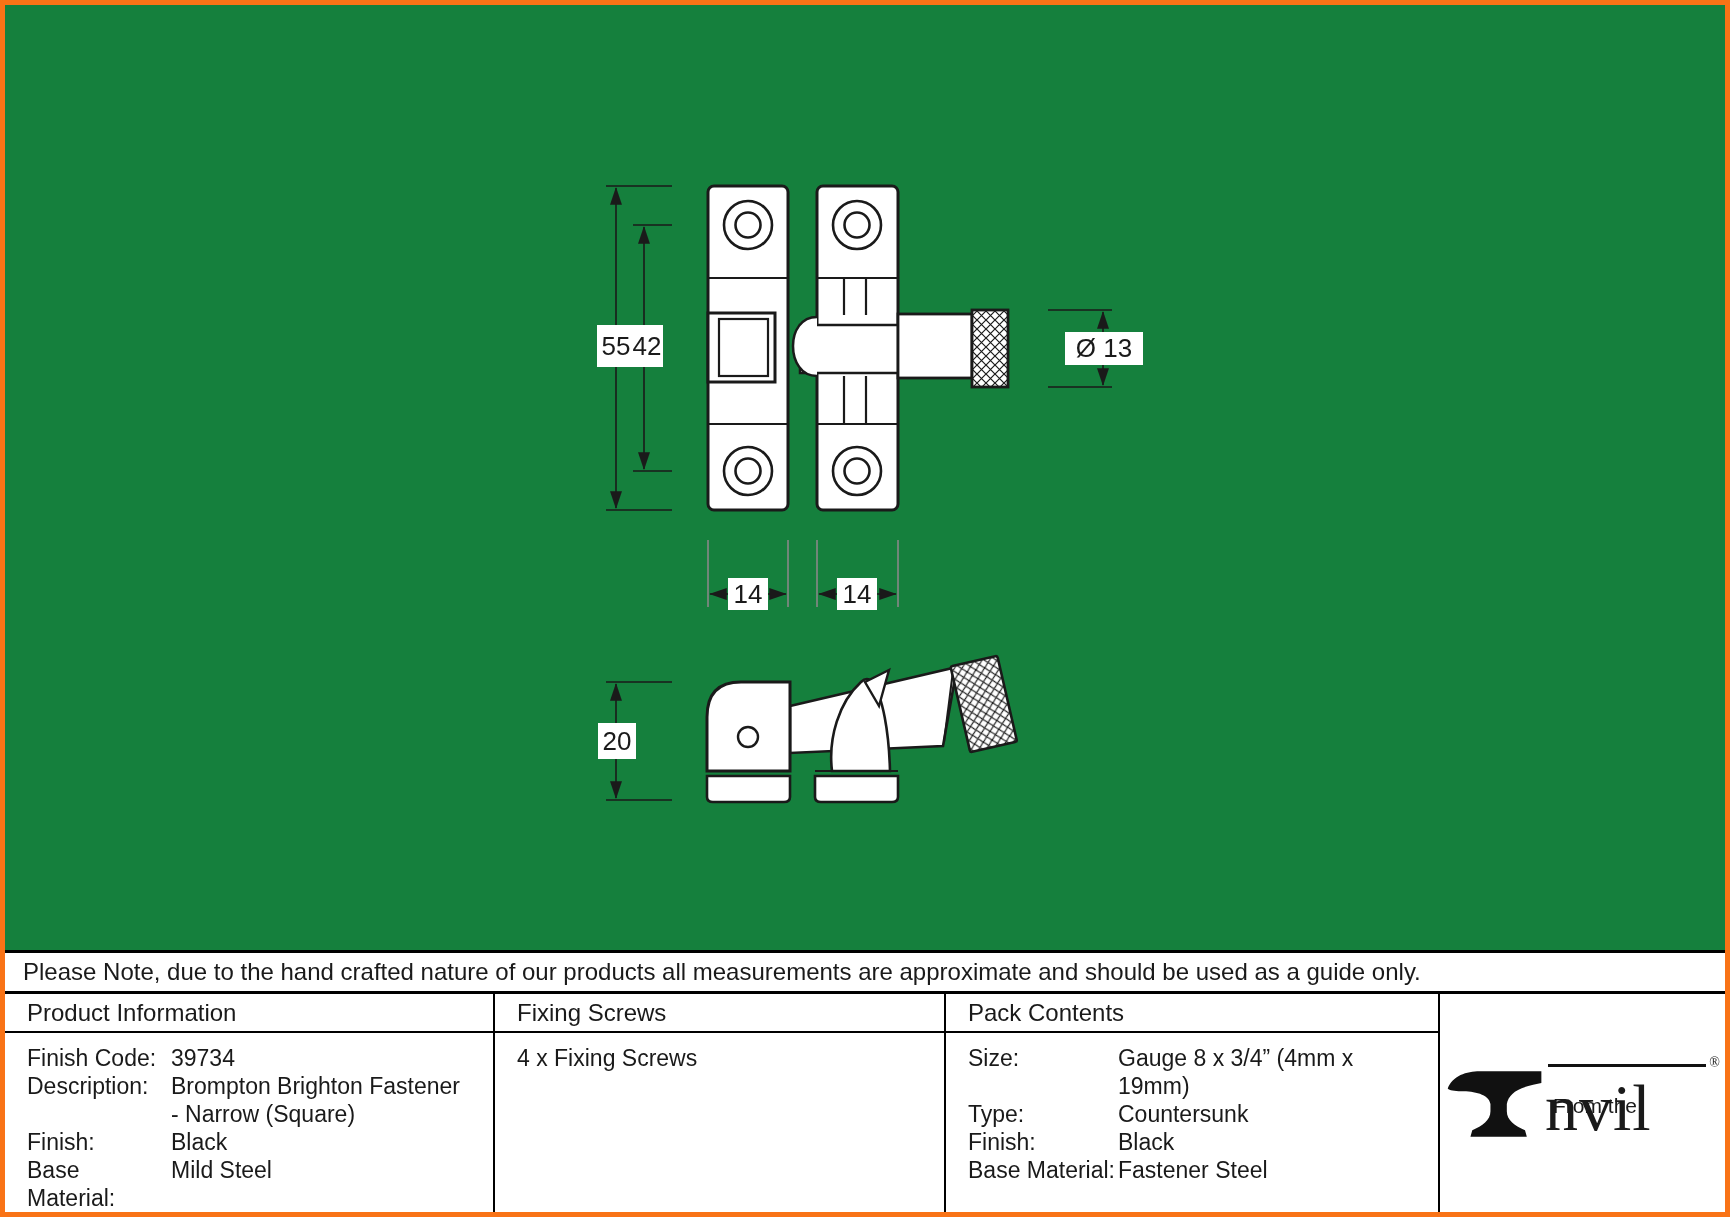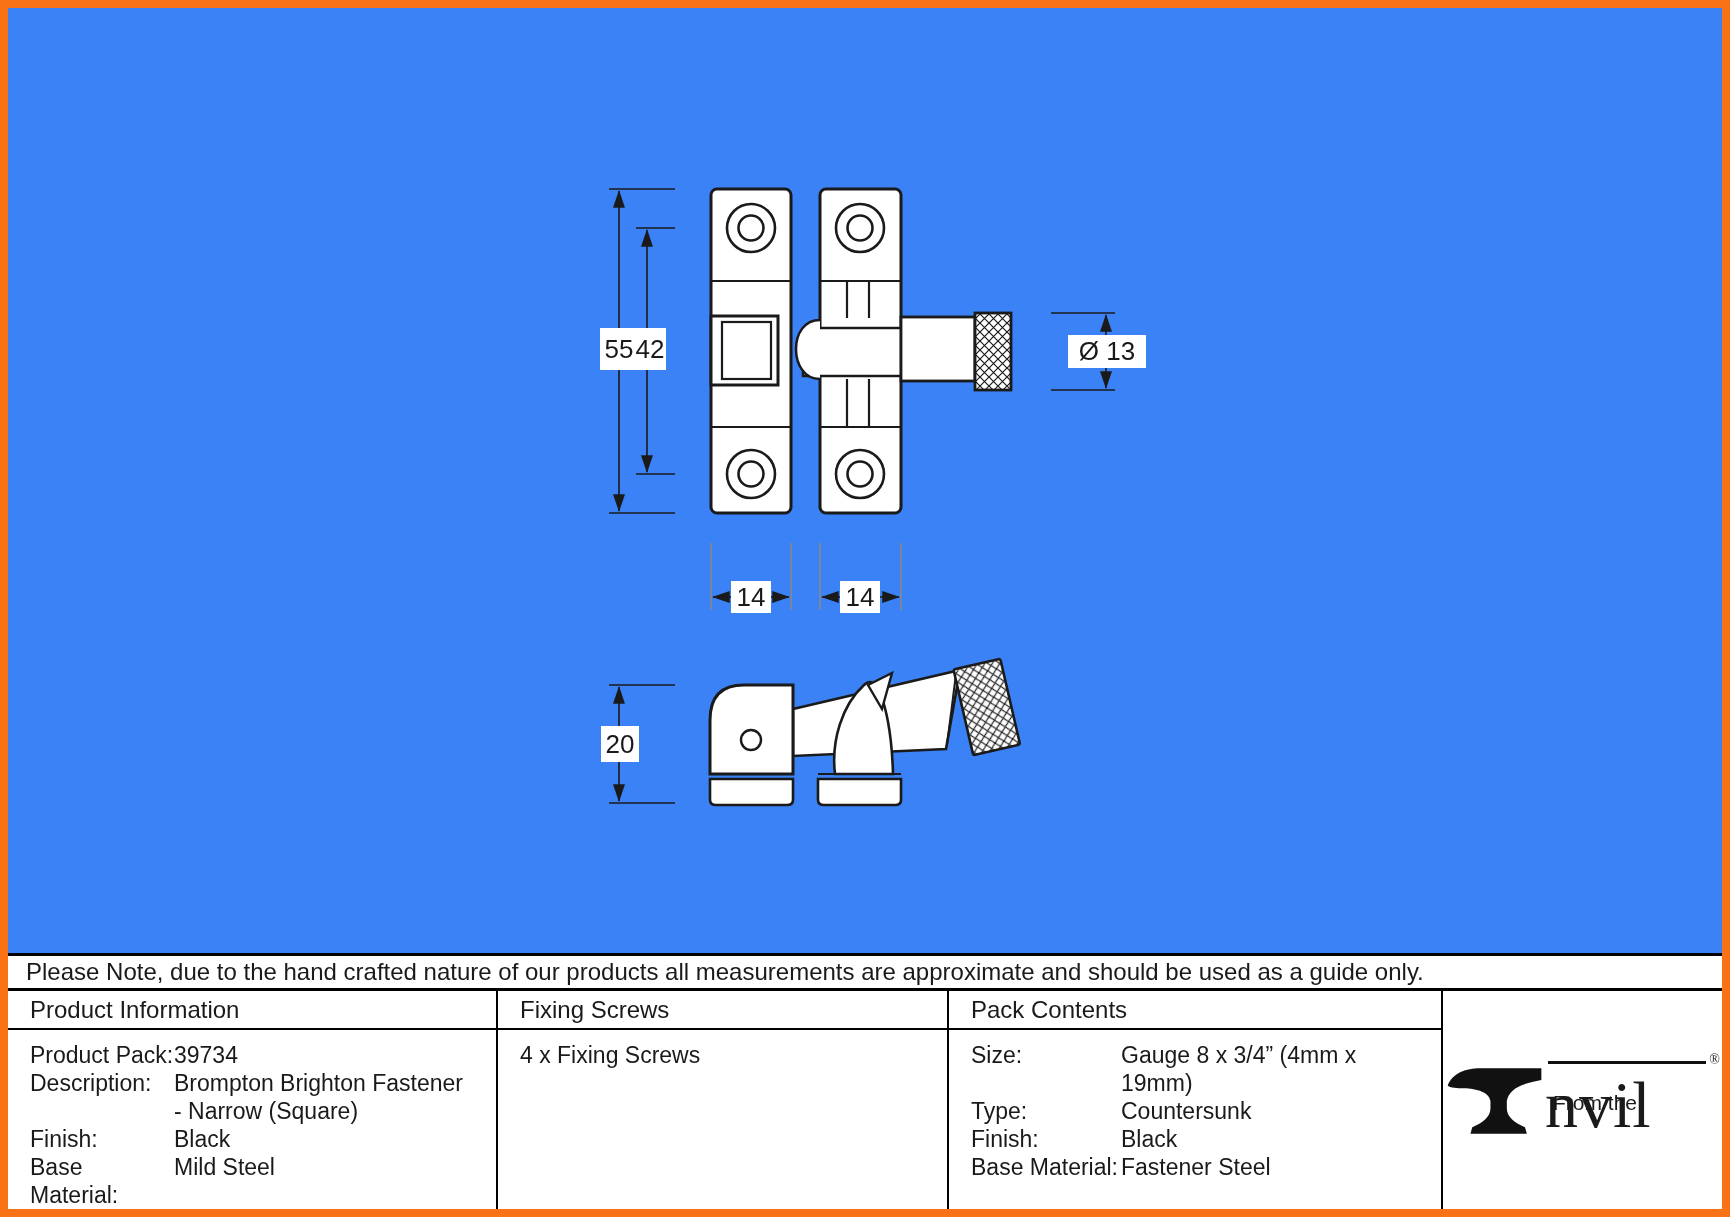--- a/index.html
+++ b/index.html
@@ -1,18 +1,18 @@
 <!DOCTYPE html>
 <html><head>
 <meta charset="utf-8">
 <style>
   html,body { margin:0; padding:0; background:#e8e8e8; }
   .page {
-    width:1730px; height:1217px; position:relative; background:#3b82f6;
-    border:8px solid #f97316; box-sizing:border-box; overflow:hidden;
+    width:1730px; height:1217px; position:relative; background:#15803d;
+    border:5px solid #f97316; box-sizing:border-box; overflow:hidden;
     font-family:"Liberation Sans", sans-serif; color:#1a1a1a;
   }
   svg.drawing { position:absolute; top:0; left:0; display:block; }
   svg text { font-family:"Liberation Sans", sans-serif; }
 
   .bottom {
     position:absolute; left:0; right:0; top:945px; bottom:0;
     display:flex; flex-direction:column; border-top:3px solid #000; background:#fff;
   }
   .note-row {
@@ -166,21 +166,21 @@
             <span class="rule"></span>
             <span class="reg">®</span>
             <span class="fromthe">From the</span>
             <span class="nvil">nvil</span>
           </div>
         </div>
       </div>
 
       <div class="bcell">
         <div class="pair">
-          <span class="lbl">Product Pack:</span>
+          <span class="lbl">Finish Code:</span>
           <span class="val">39734</span>
         </div>
         <div class="pair">
           <span class="lbl">Description:</span>
           <span class="val">Brompton Brighton Fastener</span>
         </div>
         <div class="pair">
           <span class="lbl"></span>
           <span class="val">- Narrow (Square)</span>
         </div>

